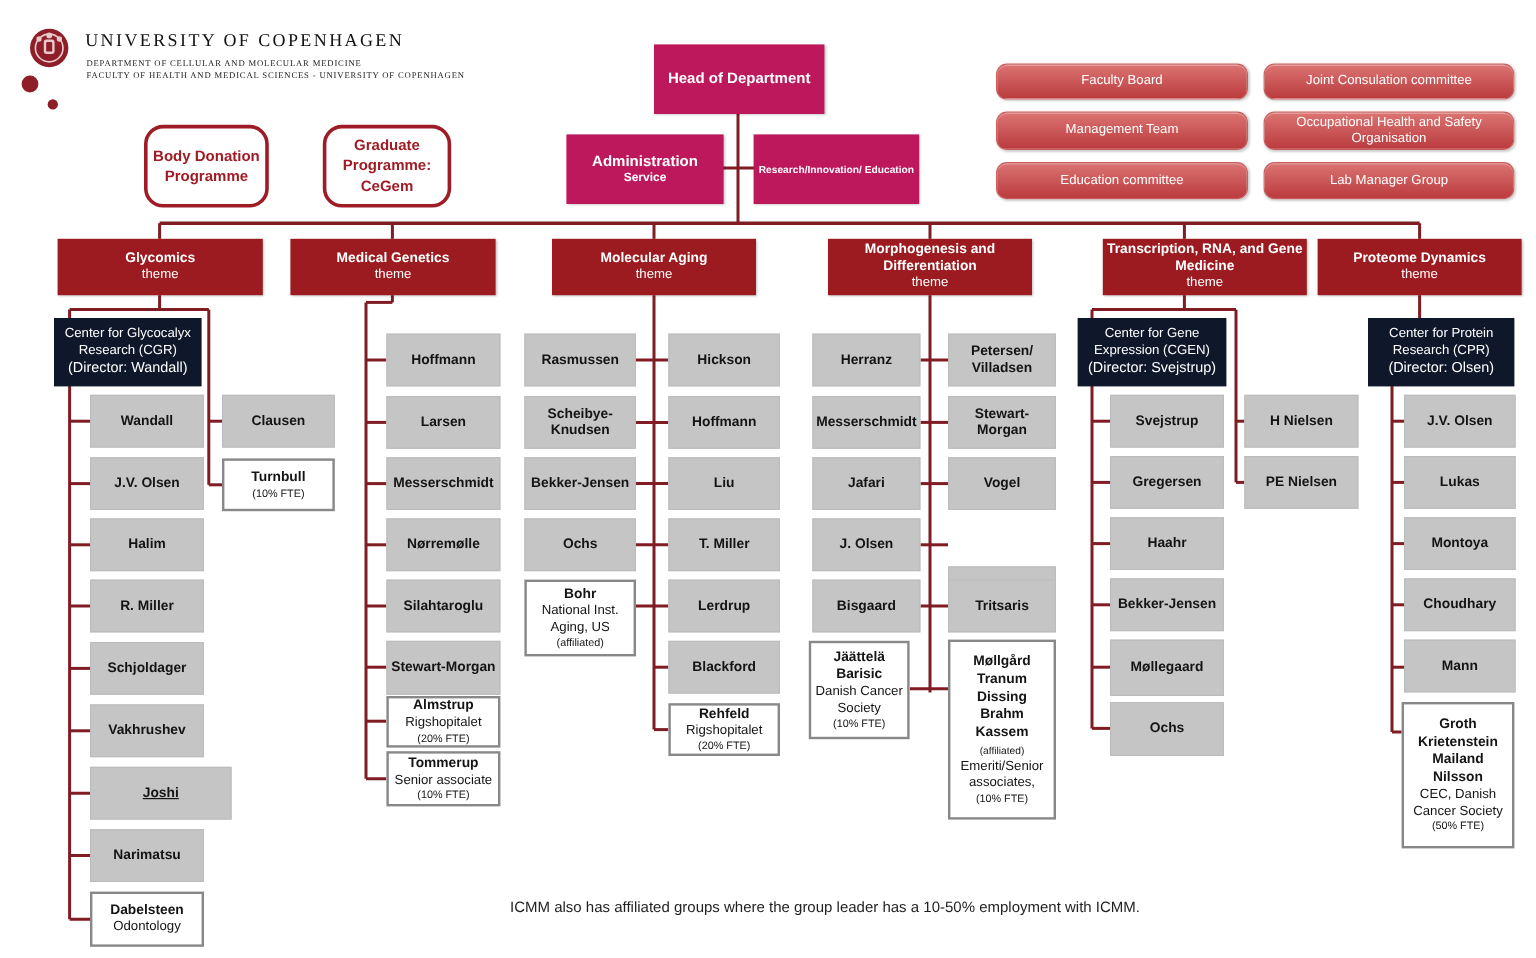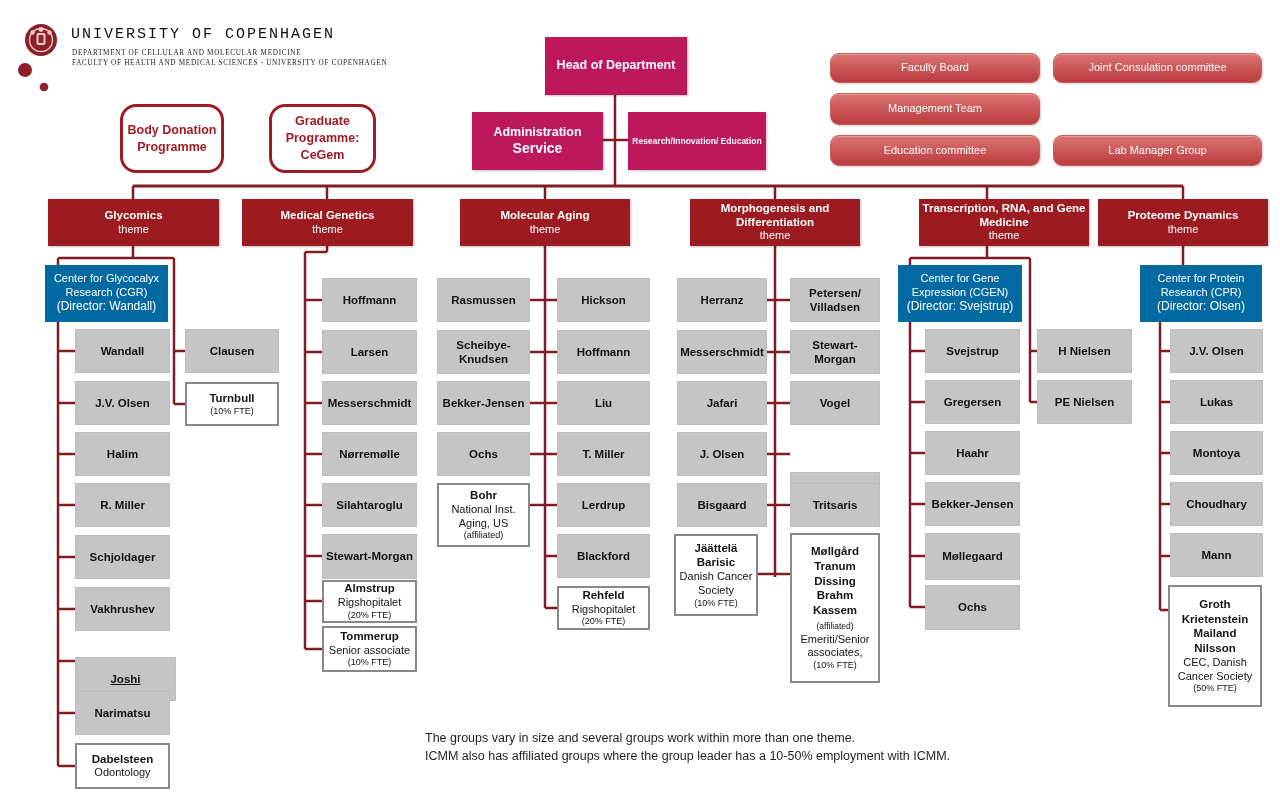--- a/index.html
+++ b/index.html
@@ -1,43 +1,43 @@
 <!DOCTYPE html>
 <html><head>
 <meta charset="utf-8">
 <style>
   html,body{margin:0;padding:0;background:#fff;}
   .page{position:relative;width:1280px;height:798px;background:#fff;overflow:hidden;
         font-family:"Liberation Sans",sans-serif;}
   
-  .uni-title{position:absolute;left:71px;top:26px;font-family:Liberation Mono, monospace;
+  .uni-title{position:absolute;left:71px;top:26px;font-family:Liberation Serif, serif;
              font-size:15px;letter-spacing:2px;color:#111;}
   .uni-sub{position:absolute;left:72px;font-family:"Liberation Serif",serif;font-size:7.2px;
            letter-spacing:.7px;color:#222;}
   
   .prog{position:absolute;border:3px solid #9e1c26;border-radius:16px;color:#9e1c26;
         font-weight:bold;font-size:12.5px;line-height:1.35;display:flex;align-items:center;
         justify-content:center;text-align:center;background:#fff;}
   
   .dark{position:absolute;background:#be185d;color:#fff;display:flex;flex-direction:column;
         align-items:center;justify-content:center;text-align:center;box-shadow:1px 1px 2px rgba(0,0,0,.25);}
   .dark .t1{font-weight:bold;font-size:12.5px;line-height:1.25;}
-  .dark .t2{font-weight:bold;font-size:14px;line-height:1.2;}
+  .dark .t2{font-weight:bold;font-size:10px;line-height:1.2;}
   .dark .t3{font-weight:bold;font-size:8.5px;line-height:1.25;}
   
   .cm{position:absolute;background:linear-gradient(#db7472,#bb3b3e);border:1px solid #c75f5f;
       border-radius:9px;color:#fff;font-size:11px;line-height:1.2;display:flex;align-items:center;
       justify-content:center;text-align:center;padding:1px 10px;box-sizing:border-box;
       box-shadow:inset 0 1px 0 rgba(255,255,255,.3),1px 1px 2px rgba(0,0,0,.2);}
   
   .theme-box{position:absolute;background:#9c1b20;color:#fff;display:flex;flex-direction:column;
         align-items:center;justify-content:center;text-align:center;box-shadow:1px 1px 2px rgba(0,0,0,.25);}
   .theme-box .tt{font-weight:bold;font-size:11.5px;line-height:1.18;}
   .theme-box .tg{font-size:11px;line-height:1.2;}
-  .center-box{position:absolute;background:#0369a1;color:#fff;display:flex;flex-direction:column;
+  .center-box{position:absolute;background:#0f172a;color:#fff;display:flex;flex-direction:column;
         align-items:center;justify-content:center;text-align:center;padding:2px 4px;box-sizing:border-box;}
   .center-box .ct{font-size:11px;line-height:1.25;}
   .center-box .cd{font-size:12px;line-height:1.3;}
   .gray-box{position:absolute;background:#c5c5c5;border:1px solid #bcbcbc;box-sizing:border-box;
         color:#141414;font-weight:bold;font-size:11.5px;line-height:1.25;display:flex;align-items:center;
         justify-content:center;text-align:center;padding:0 3px;}
   .white-box{position:absolute;background:#fff;border:2px solid #888;box-sizing:border-box;
         color:#141414;display:flex;flex-direction:column;align-items:center;justify-content:center;
         text-align:center;padding:1px 2px;}
   .wb-bold{font-weight:bold;font-size:11.5px;line-height:1.28;}
@@ -153,20 +153,21 @@
     <span class="t1">Administration</span>
     <span class="t2">Service</span>
   </div>
   <div class="dark bx" style="left:628px;top:112px;width:132px;height:58px;padding:0 3px;">
     <span class="t3">Research/Innovation/ Education</span>
   </div>
 
   <div class="cm bx" style="left:830px;top:53px;width:210px;height:30px;">Faculty Board</div>
   <div class="cm bx" style="left:1053px;top:53px;width:209px;height:30px;">Joint Consulation committee</div>
   <div class="cm bx" style="left:830px;top:93px;width:210px;height:32px;">Management Team</div>
+  <div class="cm bx" style="left:1053px;top:93px;width:209px;height:32px;">Occupational Health and Safety Organisation</div>
   <div class="cm bx" style="left:830px;top:135px;width:210px;height:31px;">Education committee</div>
   <div class="cm bx" style="left:1053px;top:135px;width:209px;height:31px;">Lab Manager Group</div>
 
   <div id="chart-layer">
       <div class="theme-box bx" style="left: 48px; top: 199px; width: 171px; height: 47px; position: absolute;">
         <span class="tt">Glycomics</span>
         <span class="tg">theme</span>
       </div>
       <div class="theme-box bx" style="left: 242px; top: 199px; width: 171px; height: 47px; position: absolute;">
         <span class="tt">Medical Genetics</span>
@@ -199,21 +200,21 @@
       <div class="center-box bx" style="left: 1140px; top: 265px; width: 122px; height: 57px; position: absolute;">
         <span class="ct">Center for Protein Research (CPR)</span>
         <span class="cd">(Director: Olsen)</span>
       </div>
       <div class="gray-box bx" style="left: 75px; top: 329px; width: 95px; height: 44px; position: absolute;">Wandall</div>
       <div class="gray-box bx" style="left: 75px; top: 381px; width: 95px; height: 44px; position: absolute;">J.V. Olsen</div>
       <div class="gray-box bx" style="left: 75px; top: 432px; width: 95px; height: 44px; position: absolute;">Halim</div>
       <div class="gray-box bx" style="left: 75px; top: 483px; width: 95px; height: 44px; position: absolute;">R. Miller</div>
       <div class="gray-box bx" style="left: 75px; top: 535px; width: 95px; height: 44px; position: absolute;">Schjoldager</div>
       <div class="gray-box bx" style="left: 75px; top: 587px; width: 95px; height: 44px; position: absolute;">Vakhrushev</div>
-      <div class="gray-box bx" style="left: 75px; top: 657px; width: 101px; height: 44px; position: absolute; text-decoration: underline;">Joshi</div>
+      <div class="gray-box bx" style="left: 75px; top: 639px; width: 118px; height: 44px; position: absolute; text-decoration: underline;">Joshi</div>
       <div class="gray-box bx" style="left: 75px; top: 691px; width: 95px; height: 44px; position: absolute;">Narimatsu</div>
       <div class="white-box bx" style="left: 75px; top: 743px; width: 95px; height: 46px; position: absolute;">
         <div class="wb-bold">Dabelsteen</div>
         <div class="wb-plain">Odontology</div>
       </div>
       <div class="gray-box bx" style="left: 185px; top: 329px; width: 94px; height: 44px; position: absolute;">Clausen</div>
       <div class="white-box bx" style="left: 185px; top: 382px; width: 94px; height: 44px; position: absolute;">
         <div class="wb-bold">Turnbull</div>
         <div class="wb-fte">(10% FTE)</div>
       </div>
@@ -298,15 +299,14 @@
         <div class="wb-bold">Groth</div>
         <div class="wb-bold">Krietenstein</div>
         <div class="wb-bold">Mailand</div>
         <div class="wb-bold">Nilsson</div>
         <div class="wb-plain">CEC, Danish</div>
         <div class="wb-plain">Cancer Society</div>
         <div class="wb-fte">(50% FTE)</div>
       </div>
     </div>
 
-  <div class="footer-line bx" style="top:731px;">The groups vary in size and several groups work within more than one theme.</div>
   <div class="footer-line bx" style="top:749px;">ICMM also has affiliated groups where the group leader has a 10-50% employment with ICMM.</div>
 </div>
 
 </body></html>

